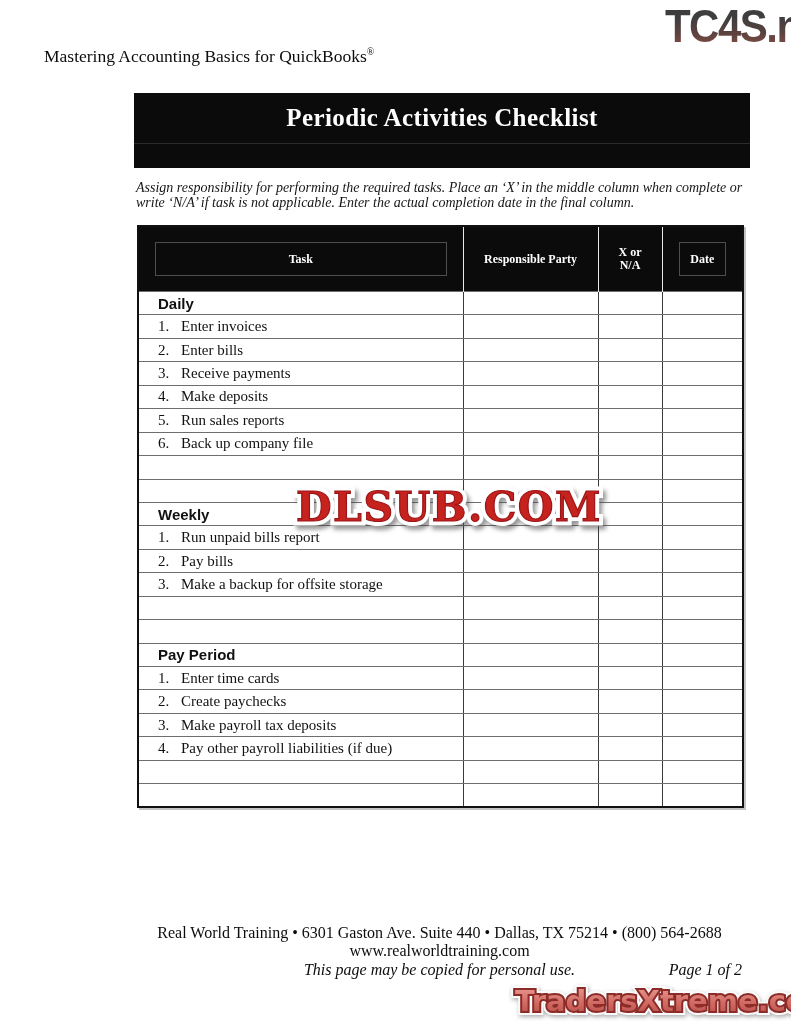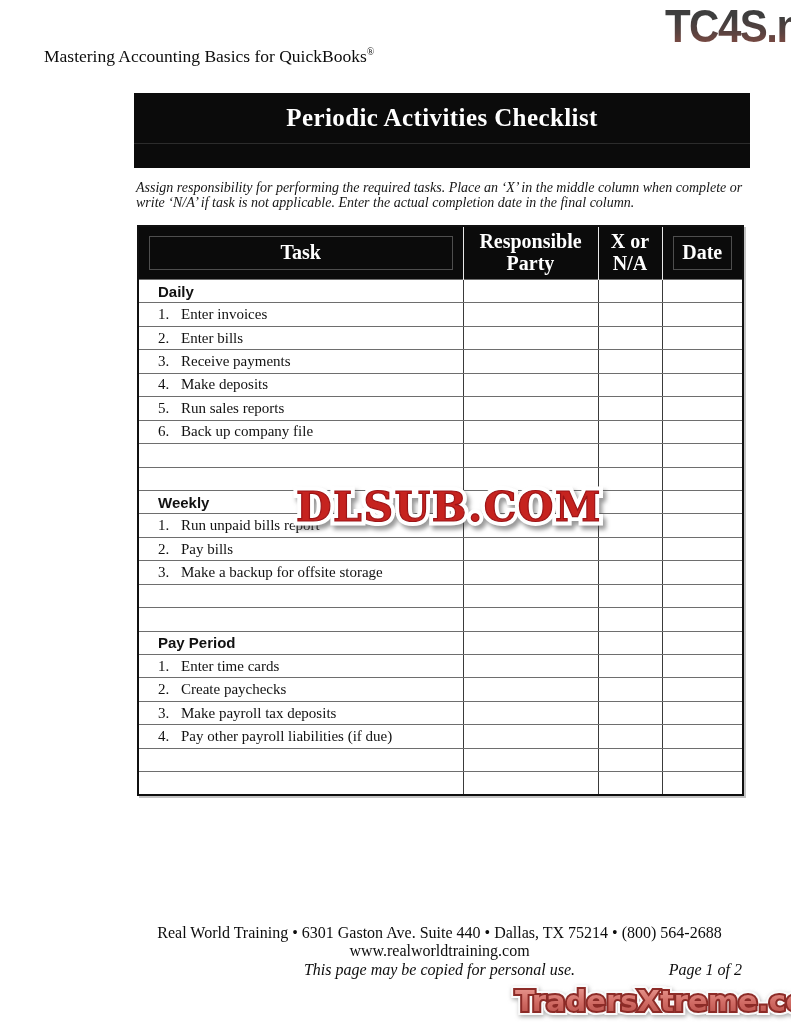--- a/index.html
+++ b/index.html
@@ -47,21 +47,21 @@
   
   table.checklist {
     position:absolute; left:93px; top:225px; width:605px;
     border-collapse:collapse; table-layout:fixed;
     border:2px solid #101010;
     box-shadow:2px 2px 0 rgba(145,145,145,0.55);
   }
   thead tr { height:45px; background:#0b0b0b; }
   th {
     color:#ffffff; font-family:"Liberation Serif", serif; font-weight:bold;
-    font-size:20px; line-height:1.08; text-align:center; padding:4px; vertical-align:middle;
+    font-size:12px; line-height:1.08; text-align:center; padding:10px; vertical-align:middle;
   }
   th + th { border-left:1.5px solid #e9e9e9; }
   .inner-box {
     display:flex; align-items:center; justify-content:center;
     border:1px solid #4e4e4e; height:32px; margin:5px 6px;
   }
   tbody tr { height:23.45px; }
   tbody td { border:1px solid #6e6e6e; border-left:1px solid #3a3a3a; border-right:1px solid #3a3a3a; padding:0; }
   td.task-cell { padding-left:19px; font-size:15px; vertical-align:middle; white-space:nowrap; overflow:hidden; }
   td.task-cell.section { font-family:"Liberation Sans", sans-serif; font-weight:bold; font-size:15px; }

